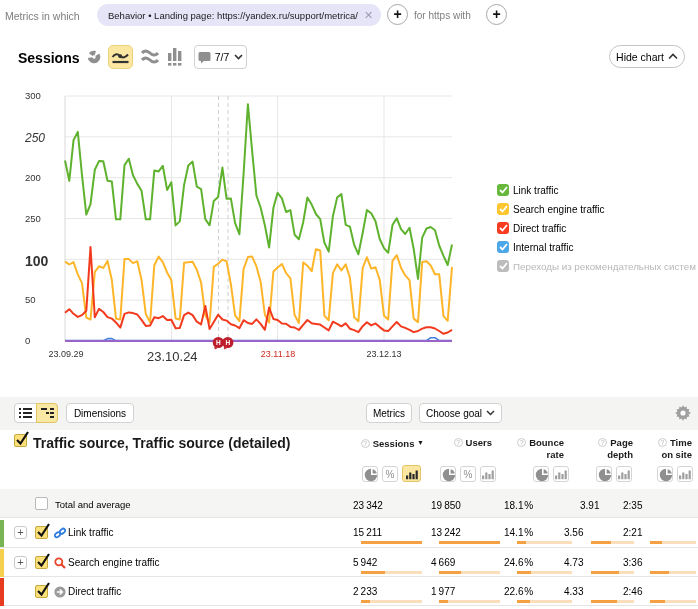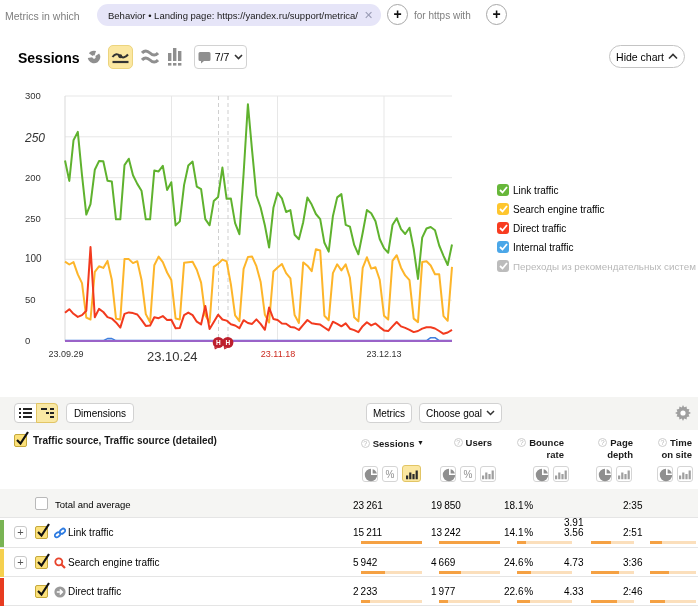--- a/index.html
+++ b/index.html
@@ -103,21 +103,21 @@
     <circle cx="227.8" cy="342.5" r="5.6" fill="#bd1f2d"></circle>
     <text x="218.3" y="345" font-size="6.5" font-weight="bold" fill="#fff" text-anchor="middle" font-family="Liberation Sans">H</text>
     <text x="227.8" y="345" font-size="6.5" font-weight="bold" fill="#fff" text-anchor="middle" font-family="Liberation Sans">H</text>
   </g>
 </svg>
 
 <div class="num" style="right:643px; top:90px; width:30px; color:#333; font-size:9.5px;">300</div>
 <div class="num" style="right:643px; top:131px; width:30px; color:#333; font-size:12px;font-style:italic;">250</div>
 <div class="num" style="right:643px; top:172px; width:30px; color:#333; font-size:9.5px;">200</div>
 <div class="num" style="right:643px; top:212.5px; width:30px; color:#333; font-size:9.5px;">250</div>
-<div class="num" style="right:643px; top:253px; width:30px; color:#333; font-size:10px;">100</div>
+<div class="num" style="right:643px; top:253px; width:30px; color:#333; font-size:14px;font-weight:bold;">100</div>
 <div class="num" style="right:643px; top:294px; width:30px; color:#333; font-size:9.5px;">50</div>
 <div class="num" style="right:643px; top:335px; width:30px; color:#333; font-size:9.5px;">0</div>
 
 <div class="abs" style="left:41px; top:349px; width:50px; text-align:center; font-size:9px; color:#333;">23.09.29</div>
 <div class="abs" style="left:147px; top:349px; width:50px; text-align:left; font-size:13px; color:#333;">23.10.24</div>
 <div class="abs" style="left:253px; top:349px; width:50px; text-align:center; font-size:9px; color:#cc2a1f;">23.11.18</div>
 <div class="abs" style="left:359px; top:349px; width:50px; text-align:center; font-size:9px; color:#333;">23.12.13</div>
 
 <div class="abs" style="left:497px; top:184px; width:12px; height:12px; background:#67b73a; border-radius:3px;"></div>
 <svg class="abs" style="left:499px; top:186px;" width="9" height="8" viewBox="0 0 9 8">
@@ -176,21 +176,21 @@
 </div>
 <svg class="abs" style="left:675px; top:405px;" width="16" height="16" viewBox="0 0 16 16">
   <path fill="#9f9f9f" d="M8 0 l1.2 2.2 2.4-.8 .3 2.5 2.5 .3 -.8 2.4 L16 8 l-2.4 1.2 .8 2.4 -2.5 .3 -.3 2.5 -2.4-.8 L8 16 l-1.2-2.4 -2.4 .8 -.3-2.5 -2.5-.3 .8-2.4 L0 8 l2.4-1.2 -.8-2.4 2.5-.3 .3-2.5 2.4 .8 z"></path>
   <circle cx="8" cy="8" r="2.6" fill="#fff"></circle>
 </svg>
 
 <div class="cb" style="left:14px; top:434px; background:#fce17a; border:1px solid #c5a93c;"></div>
 <svg class="abs" style="left:15px; top:430px;" width="16" height="17" viewBox="0 0 16 17">
     <path d="M2 10 L5.5 13.5 L13 2" stroke="#111" stroke-width="2.2" fill="none"></path>
   </svg>
-<div class="abs" style="left:33px; top:435px; font-size:10px; font-weight:bold; color:#1a1a1a;">Traffic source, Traffic source (detailed)</div>
+<div class="abs" style="left:33px; top:435px; font-size:14px; font-weight:bold; color:#1a1a1a;">Traffic source, Traffic source (detailed)</div>
 
 <div class="colh" style="right:274px; top:437px;"><span class="qm">?</span>Sessions <span style="font-size:7px; vertical-align:1.5px;">▼</span></div>
 <div class="colh" style="right:206px; top:437px;"><span class="qm">?</span>Users</div>
 <div class="colh" style="right:134px; top:437px;"><span class="qm">?</span>Bounce<br>rate</div>
 <div class="colh" style="right:65px; top:437px;"><span class="qm">?</span>Page<br>depth</div>
 <div class="colh" style="right:6px; top:437px;"><span class="qm">?</span>Time<br>on site</div>
 
 <div class="mbtn" style="left:362px;">
     <svg width="14" height="14" viewBox="0 0 14 14" style="position:absolute;left:1px;top:1px;">
       <path d="M7 7 L7 0.8 A 6.2 6.2 0 1 0 13.2 7 z" fill="#8f8f8f"></path>
@@ -283,24 +283,24 @@
 <div class="abs" style="left:55px; top:499px; font-size:9.5px;">Total and average</div>
 
 <div class="abs" style="left:0; top:517px; width:698px; height:31px; border-top:1px solid #e5e5e5; border-bottom:1px solid #e5e5e5;"></div>
 <div class="abs" style="left:0; top:548px; width:698px; height:29px; border-bottom:1px solid #e5e5e5;"></div>
 <div class="abs" style="left:0; top:577px; width:698px; height:29px; border-bottom:1px solid #e5e5e5;"></div>
 
 <div class="abs" style="left:0; top:520px; width:4px; height:27px; background:#79b454;"></div>
 <div class="abs" style="left:0; top:549px; width:4px; height:28px; background:#f5d04e;"></div>
 <div class="abs" style="left:0; top:578px; width:4px; height:28px; background:#e73b20;"></div>
 
-<div class="num" style="right:275px; top:500px; width:70px;">23 261</div>
+<div class="num" style="right:275px; top:500px; width:70px;">23 342</div>
 <div class="num" style="right:197px; top:500px; width:70px;">19 850</div>
 <div class="num" style="right:124px; top:500px; width:70px;">18.1 %</div>
-<div class="num" style="right:64px; top:500px; width:70px;margin-top:17px;">3.91</div>
+<div class="num" style="right:48px; top:500px; width:70px;">3.91</div>
 <div class="num" style="right:5px; top:500px; width:70px;">2:35</div>
 <div class="abs" style="left:14px; top:526px; width:13px; height:13px; border:1px solid #c9c9c9; border-radius:3px; background:#fff;"></div>
 <div class="abs" style="left:14px; top:525px; width:13px; height:13px; text-align:center; line-height:14px; font-size:11px; color:#555;">+</div>
 <div class="cb" style="left:35px; top:526px; background:#fce17a; border:1px solid #c5a93c;"></div>
 <svg class="abs" style="left:36px; top:522px;" width="16" height="17" viewBox="0 0 16 17">
     <path d="M2 10 L5.5 13.5 L13 2" stroke="#111" stroke-width="2.2" fill="none"></path>
   </svg>
 <svg class="abs" style="left:54px; top:527px;" width="12" height="12" viewBox="0 0 12 12">
 <g stroke="#2f7ce1" stroke-width="1.8" fill="none">
       <rect x="0.6" y="5.8" width="5.8" height="4" rx="2" transform="rotate(-40 3.5 7.8)"></rect>
@@ -313,21 +313,21 @@
 <div class="fill" style="left:361px; top:541px; width:61.0px;"></div>
 <div class="num" style="right:197px; top:527px; width:70px;">13 242</div>
 <div class="track" style="left:439px; top:541px; width:61px;"></div>
 <div class="fill" style="left:439px; top:541px; width:61.0px;"></div>
 <div class="num" style="right:124px; top:527px; width:70px;">14.1 %</div>
 <div class="track" style="left:517px; top:541px; width:55px;"></div>
 <div class="fill" style="left:517px; top:541px; width:8.7px;"></div>
 <div class="num" style="right:64px; top:527px; width:70px;">3.56</div>
 <div class="track" style="left:591px; top:541px; width:43px;"></div>
 <div class="fill" style="left:591px; top:541px; width:20.2px;"></div>
-<div class="num" style="right:5px; top:527px; width:70px;">2:51</div>
+<div class="num" style="right:5px; top:527px; width:70px;">2:21</div>
 <div class="track" style="left:650px; top:541px; width:46px;"></div>
 <div class="fill" style="left:650px; top:541px; width:12.2px;"></div>
 <div class="abs" style="left:14px; top:556px; width:13px; height:13px; border:1px solid #c9c9c9; border-radius:3px; background:#fff;"></div>
 <div class="abs" style="left:14px; top:555px; width:13px; height:13px; text-align:center; line-height:14px; font-size:11px; color:#555;">+</div>
 <div class="cb" style="left:35px; top:556px; background:#fce17a; border:1px solid #c5a93c;"></div>
 <svg class="abs" style="left:36px; top:552px;" width="16" height="17" viewBox="0 0 16 17">
     <path d="M2 10 L5.5 13.5 L13 2" stroke="#111" stroke-width="2.2" fill="none"></path>
   </svg>
 <svg class="abs" style="left:54px; top:557px;" width="12" height="12" viewBox="0 0 12 12">
 <circle cx="4.8" cy="4.8" r="3.5" stroke="#e8442c" stroke-width="1.8" fill="none"></circle>

